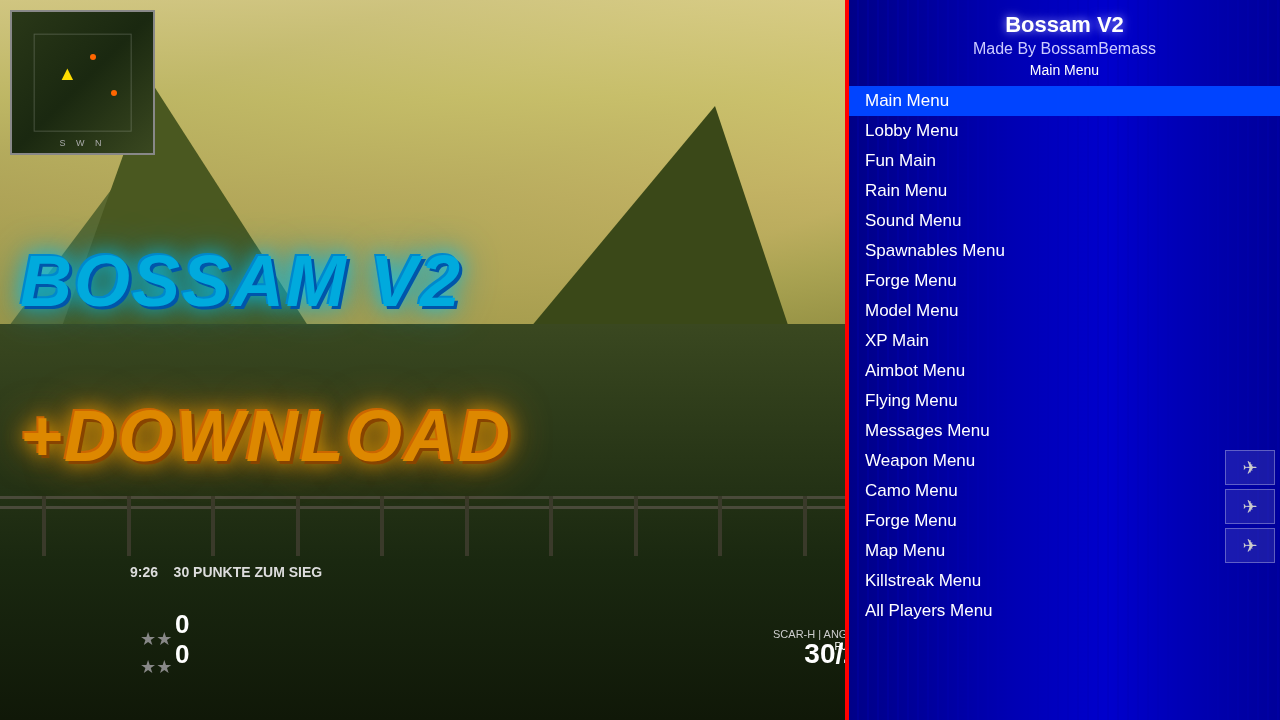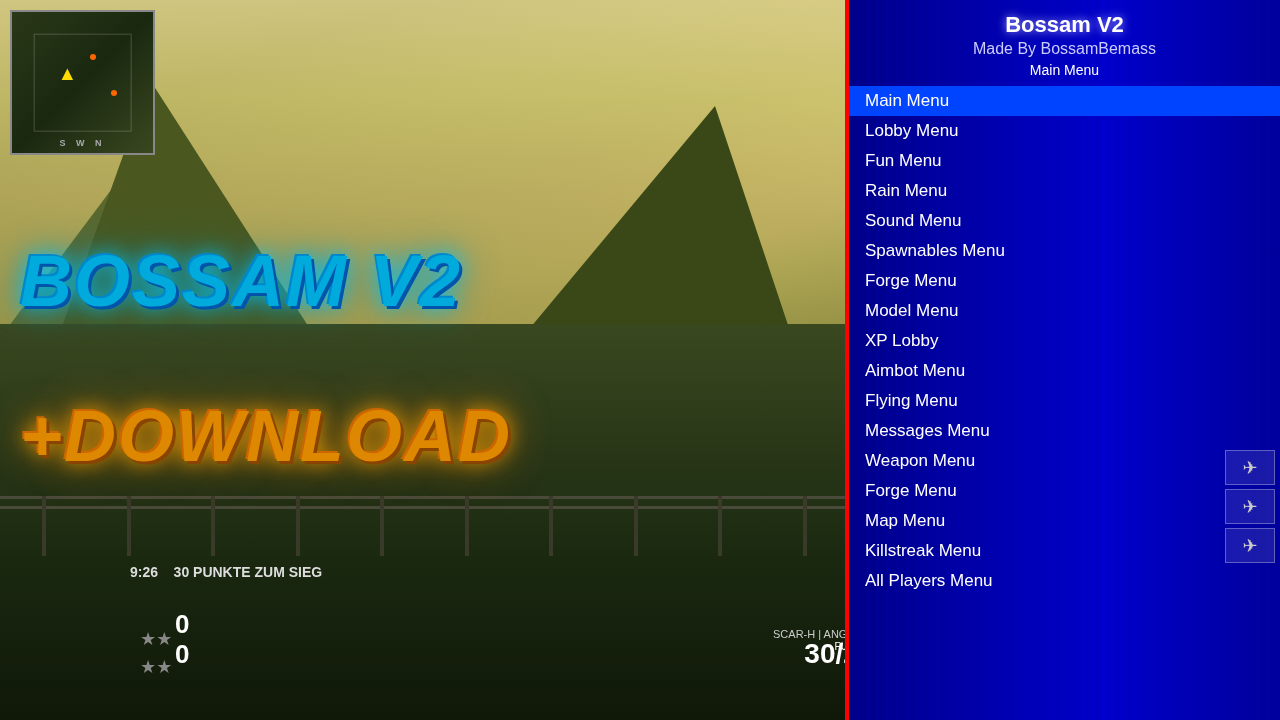--- a/index.html
+++ b/index.html
@@ -90,21 +90,20 @@
     
     #minimap {
       position: absolute;
       top: 10px;
       left: 10px;
       width: 145px;
       height: 145px;
       background: #0c4a6e;
       border: 2px solid #888;
       overflow: hidden;
-      font-weight: bold;
     }
     .minimap-inner {
       width: 100%;
       height: 100%;
       background: linear-gradient(135deg, #2a3818 0%, #1a2810 50%, #3a4820 100%);
       position: relative;
     }
     .minimap-grid {
       position: absolute;
       top: 50%;
@@ -419,31 +418,32 @@
 
   <div id="panel-header">
     <div id="panel-title">Bossam V2</div>
     <div id="panel-subtitle">Made By BossamBemass</div>
     <div id="panel-current">Main Menu</div>
   </div>
 
   <ul id="menu-list">
   <li class="menu-item active">Main Menu</li>
       <li class="menu-item">Lobby Menu</li>
-      <li class="menu-item">Fun Menu</li>
+      <li class="menu-item">Fun Main</li>
       <li class="menu-item">Rain Menu</li>
       <li class="menu-item">Sound Menu</li>
       <li class="menu-item">Spawnables Menu</li>
       <li class="menu-item">Forge Menu</li>
       <li class="menu-item">Model Menu</li>
-      <li class="menu-item">XP Lobby</li>
+      <li class="menu-item">XP Main</li>
       <li class="menu-item">Aimbot Menu</li>
       <li class="menu-item">Flying Menu</li>
       <li class="menu-item">Messages Menu</li>
       <li class="menu-item">Weapon Menu</li>
+      <li class="menu-item">Camo Menu</li>
       <li class="menu-item">Forge Menu</li>
       <li class="menu-item">Map Menu</li>
       <li class="menu-item">Killstreak Menu</li>
       <li class="menu-item">All Players Menu</li>
     </ul>
 
   <div id="panel-icons">
     <div class="panel-icon">✈</div>
     <div class="panel-icon">✈</div>
     <div class="panel-icon">✈</div>

